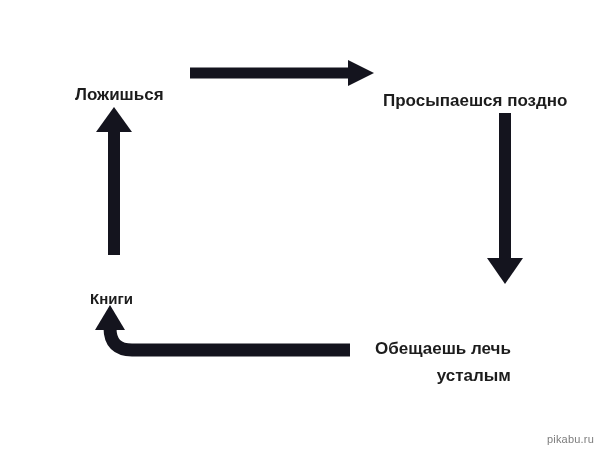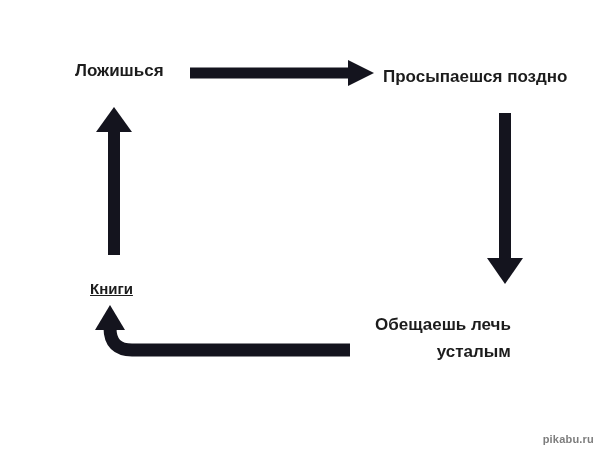--- a/index.html
+++ b/index.html
@@ -18,28 +18,29 @@
     color:var(--text);
   }
   .arrows-svg{position:absolute;inset:0;pointer-events:none;}
   .node{
     position:absolute;
     font-weight:700;
     font-size:17px;
     line-height:27px;
     white-space:nowrap;
     color:var(--text);
+    margin-top:24px;
   }
   .node .line{display:block;}
   .node-books{font-size:15px;line-height:18px;}
   .watermark{
     position:absolute;
     right:6px;bottom:6px;
     font-size:11px;
-    font-weight:700;
+    font-weight:400;
     color:var(--wm);
     text-shadow:0 0 2px #ffffff, 1px 1px 0 #ffffff, -1px -1px 0 #ffffff;
     letter-spacing:0.2px;
   }
 </style>
 </head>
 <body>
 
 <div class="stage">
 
@@ -72,19 +73,19 @@
 
   <div class="node" style="left:383px;top:63px;">
     <span class="line">Просыпаешся поздно</span>
   </div>
 
   <div class="node" style="left:375px;top:311px;text-align:right;">
     <span class="line">Обещаешь лечь</span>
     <span class="line">усталым</span>
   </div>
 
-  <div class="node node-books" style="left:90px;top:280px;text-decoration:underline;">
+  <div class="node node-books" style="left:90px;top:266px;">
     <span class="line">Книги</span>
   </div>
 
   <div class="watermark">pikabu.ru</div>
 
 </div>
 
 </body></html>

